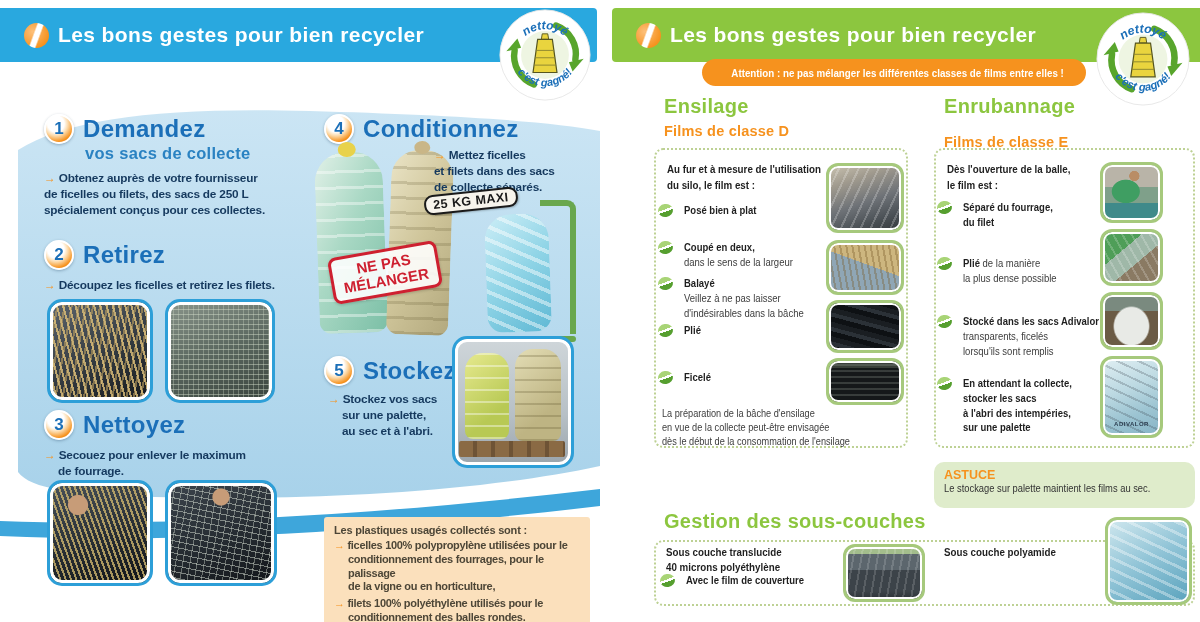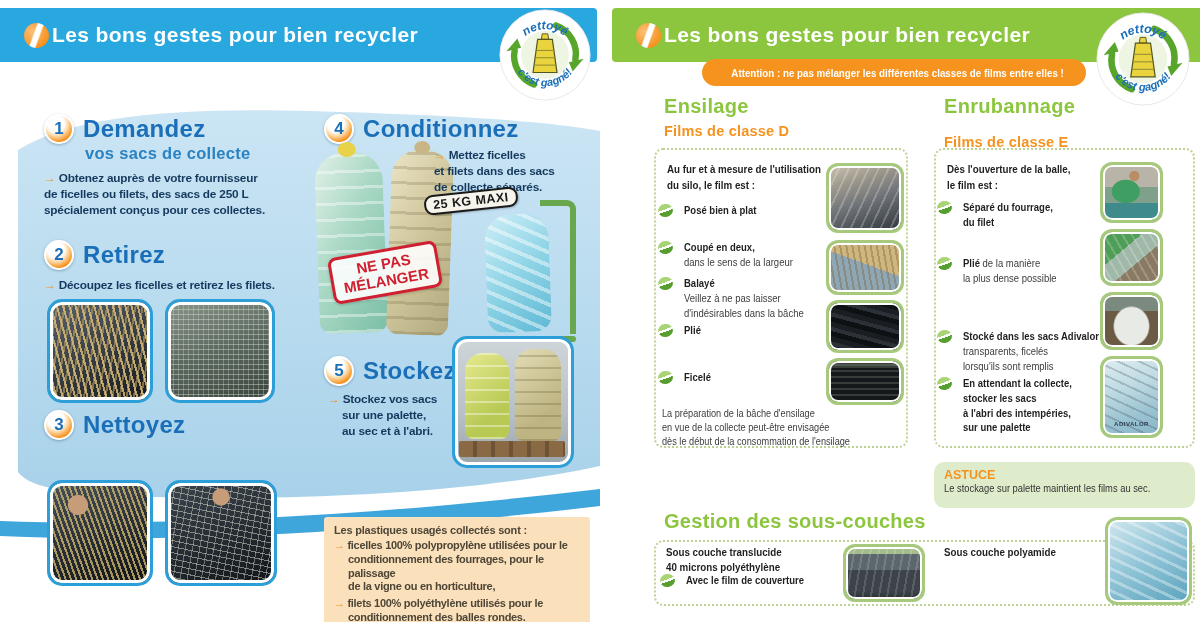--- a/index.html
+++ b/index.html
@@ -3,21 +3,21 @@
 <meta charset="utf-8">
 <style>
 *{margin:0;padding:0;box-sizing:border-box}
 html,body{width:1200px;height:622px;background:#fff;font-family:"Liberation Sans",sans-serif;overflow:hidden}
 #stage{position:relative;width:1200px;height:622px;background:#fff}
 .page{position:absolute;top:0;width:600px;height:622px;background:#fff}
 #page-left{left:0}
 #page-right{left:600px}
 
 
-.band{position:absolute;display:flex;align-items:center;gap:3px;padding-left:24px}
+.band{position:absolute;display:flex;align-items:center;gap:9px;padding-left:24px}
 #band-left{left:0;top:8px;width:597px;height:54px;background:#29a8df;border-radius:0 4px 4px 0}
 #band-right{left:12px;top:8px;width:588px;height:54px;background:#8cc63f;border-radius:4px 0 0 4px}
 .band-title{color:#fff;font-weight:bold;font-size:21px;letter-spacing:.4px}
 .tswoosh{width:25px;height:25px;flex:0 0 25px;border-radius:50%;
  background:linear-gradient(110deg,rgba(255,255,255,0) 38%,#fff 43% 57%,rgba(255,255,255,0) 62%),
  radial-gradient(circle at 35% 35%,#fdc07a,#f6921e 72%)}
 
 
 .badge{position:absolute;z-index:6}
 #badge-left{left:499px;top:9px;width:92px;height:92px}
@@ -200,20 +200,22 @@
       <div class="sbody"><span class="arr">→</span> <span>Découpez les ficelles et retirez les filets.</span></div>
     </div>
     <div class="ph ph-straw" style="left:47px;top:299px;width:106px;height:104px"></div>
     <div class="ph ph-net" style="left:165px;top:299px;width:110px;height:104px"></div>
 
     <div class="step" style="left:44px;top:410px;width:290px">
       <div class="step-head">
         <div class="num">3</div>
         <div class="step-title">Nettoyez</div>
       </div>
+      <div class="sbody hang"><span class="arr">→</span> <span>Secouez pour enlever le maximum
+de fourrage.</span></div>
     </div>
     <div class="ph ph-shake" style="left:47px;top:480px;width:106px;height:106px"></div>
     <div class="ph ph-holdnet" style="left:165px;top:480px;width:112px;height:106px"></div>
 
     <div class="step" style="left:324px;top:114px">
       <div class="step-head">
         <div class="num">4</div>
         <div class="step-title">Conditionnez</div>
       </div>
     </div>
@@ -336,21 +338,21 @@
     <div class="bitem" style="left:337px;top:200px">
       <span class="leaf"></span>
       <div class="btext"><span class="b">Séparé du fourrage,
 du filet</span><span class="n"></span></div>
     </div>
     <div class="bitem" style="left:337px;top:256px">
       <span class="leaf"></span>
       <div class="btext"><span class="b">Plié</span><span class="n"> de la manière
 la plus dense possible</span></div>
     </div>
-    <div class="bitem" style="left:337px;top:329px">
+    <div class="bitem" style="left:337px;top:314px">
       <span class="leaf"></span>
       <div class="btext"><span class="b">Stocké dans les sacs Adivalor</span><span class="n">
 transparents, ficelés
 lorsqu'ils sont remplis</span></div>
     </div>
     <div class="bitem" style="left:337px;top:376px">
       <span class="leaf"></span>
       <div class="btext"><span class="b">En attendant la collecte,
 stocker les sacs
 à l'abri des intempéries,

